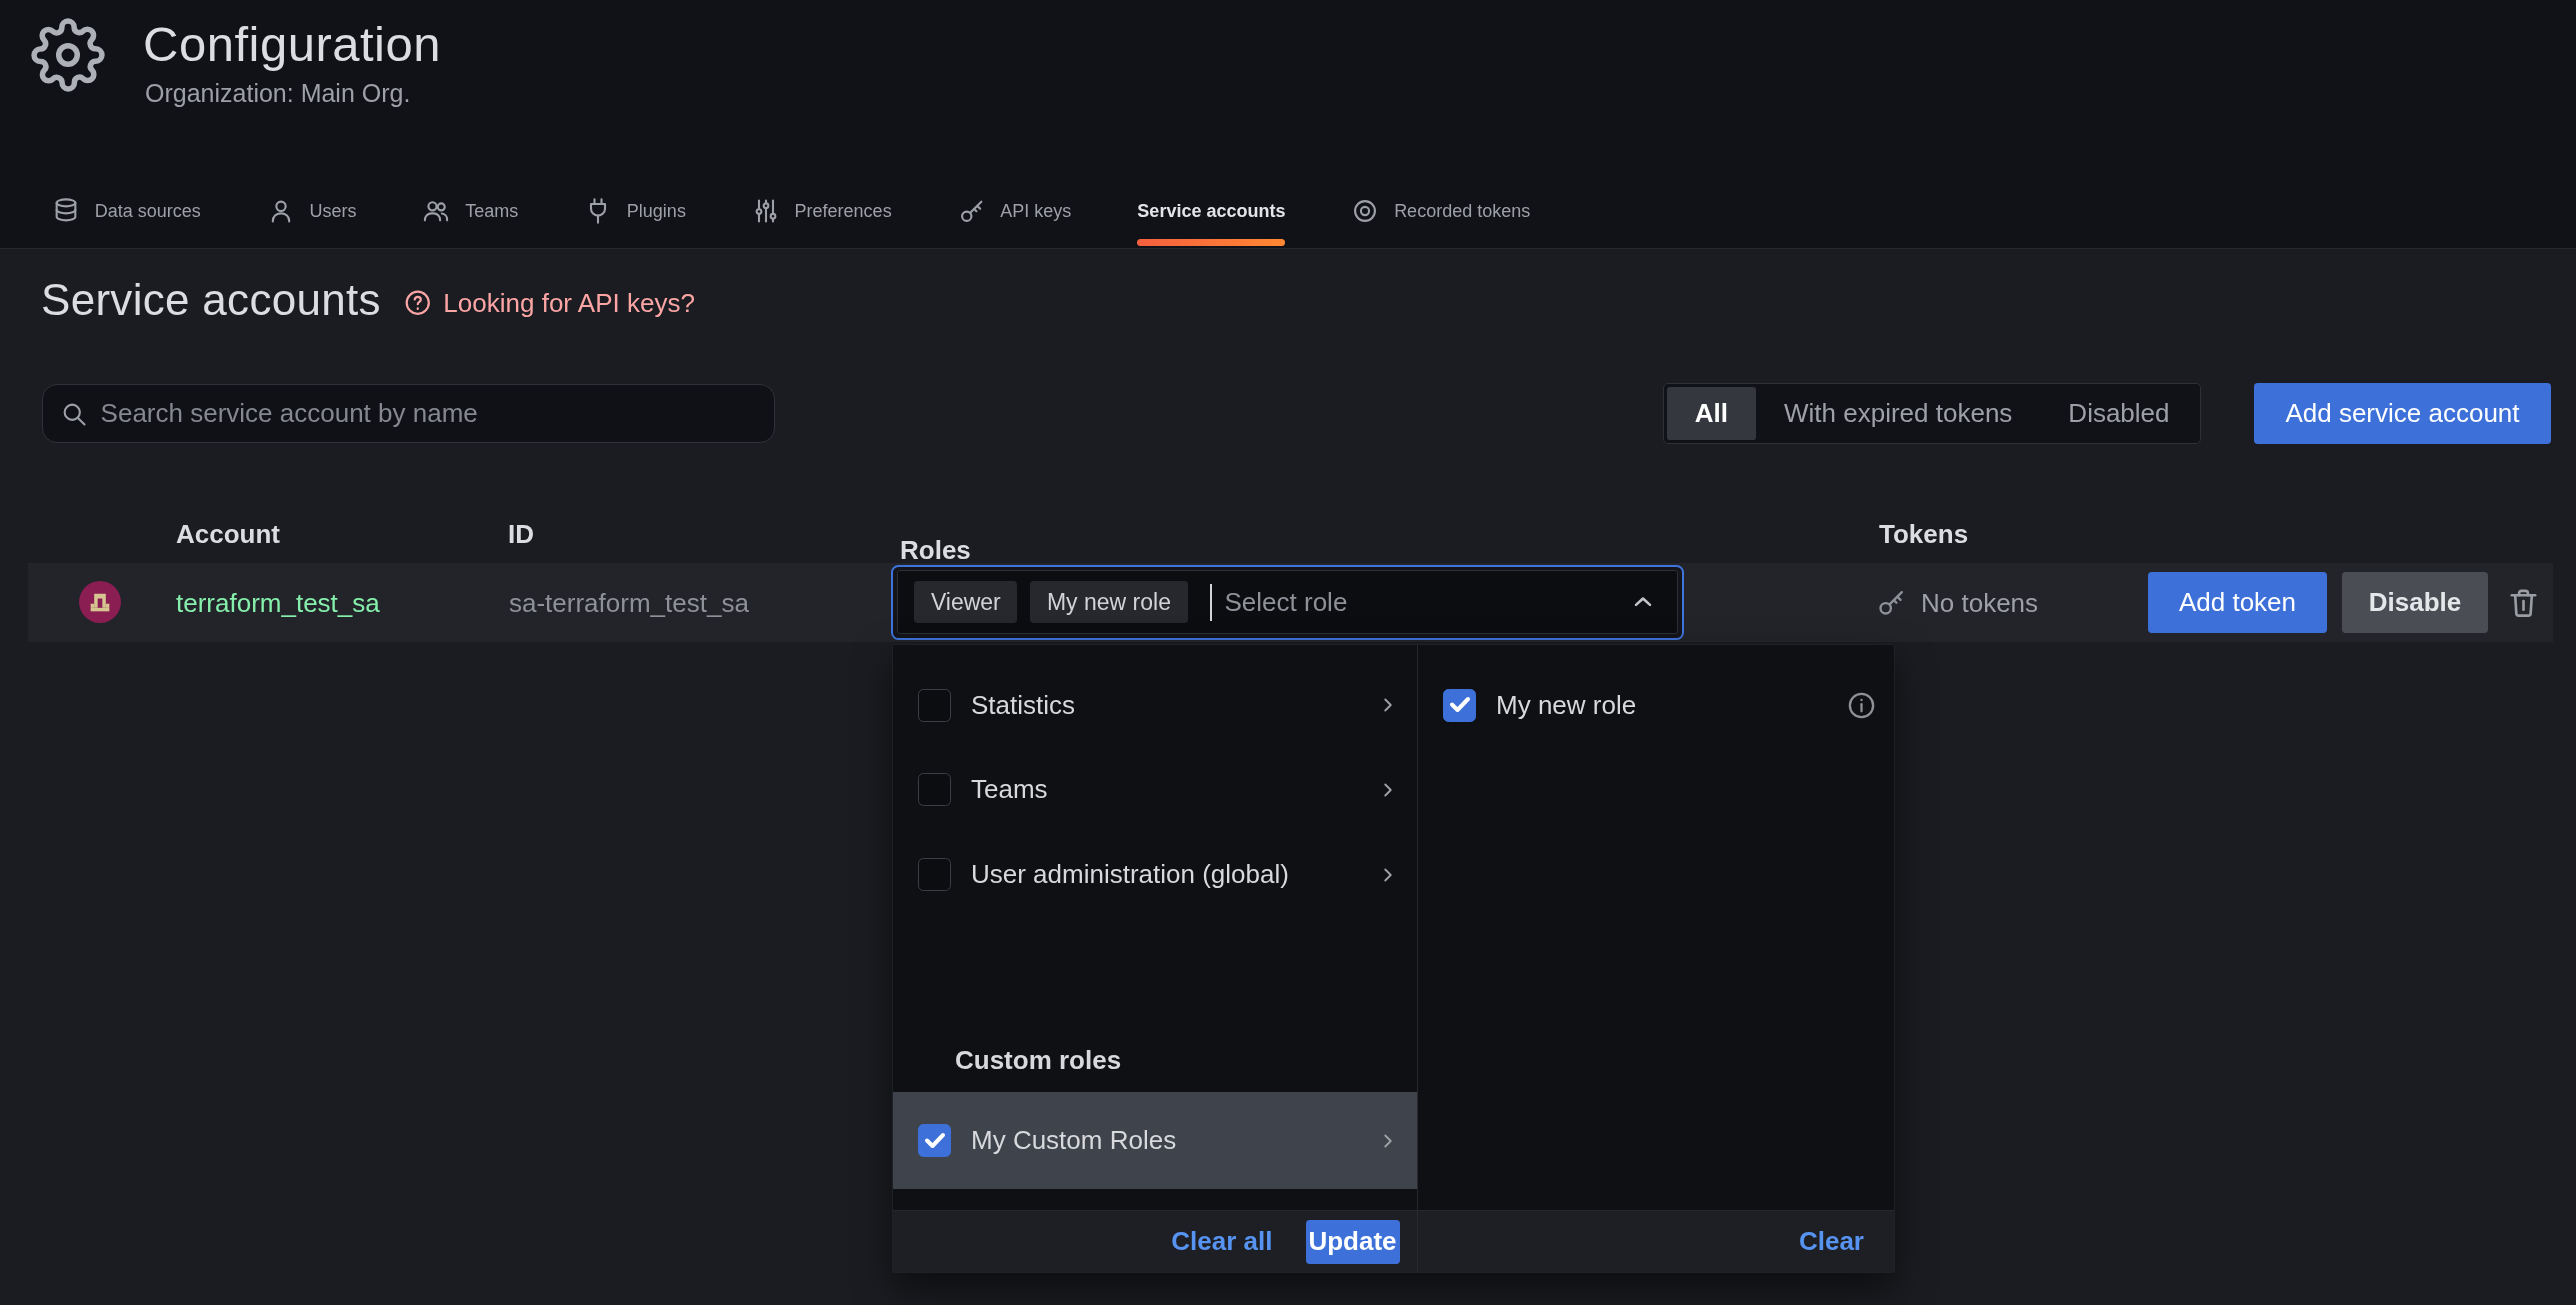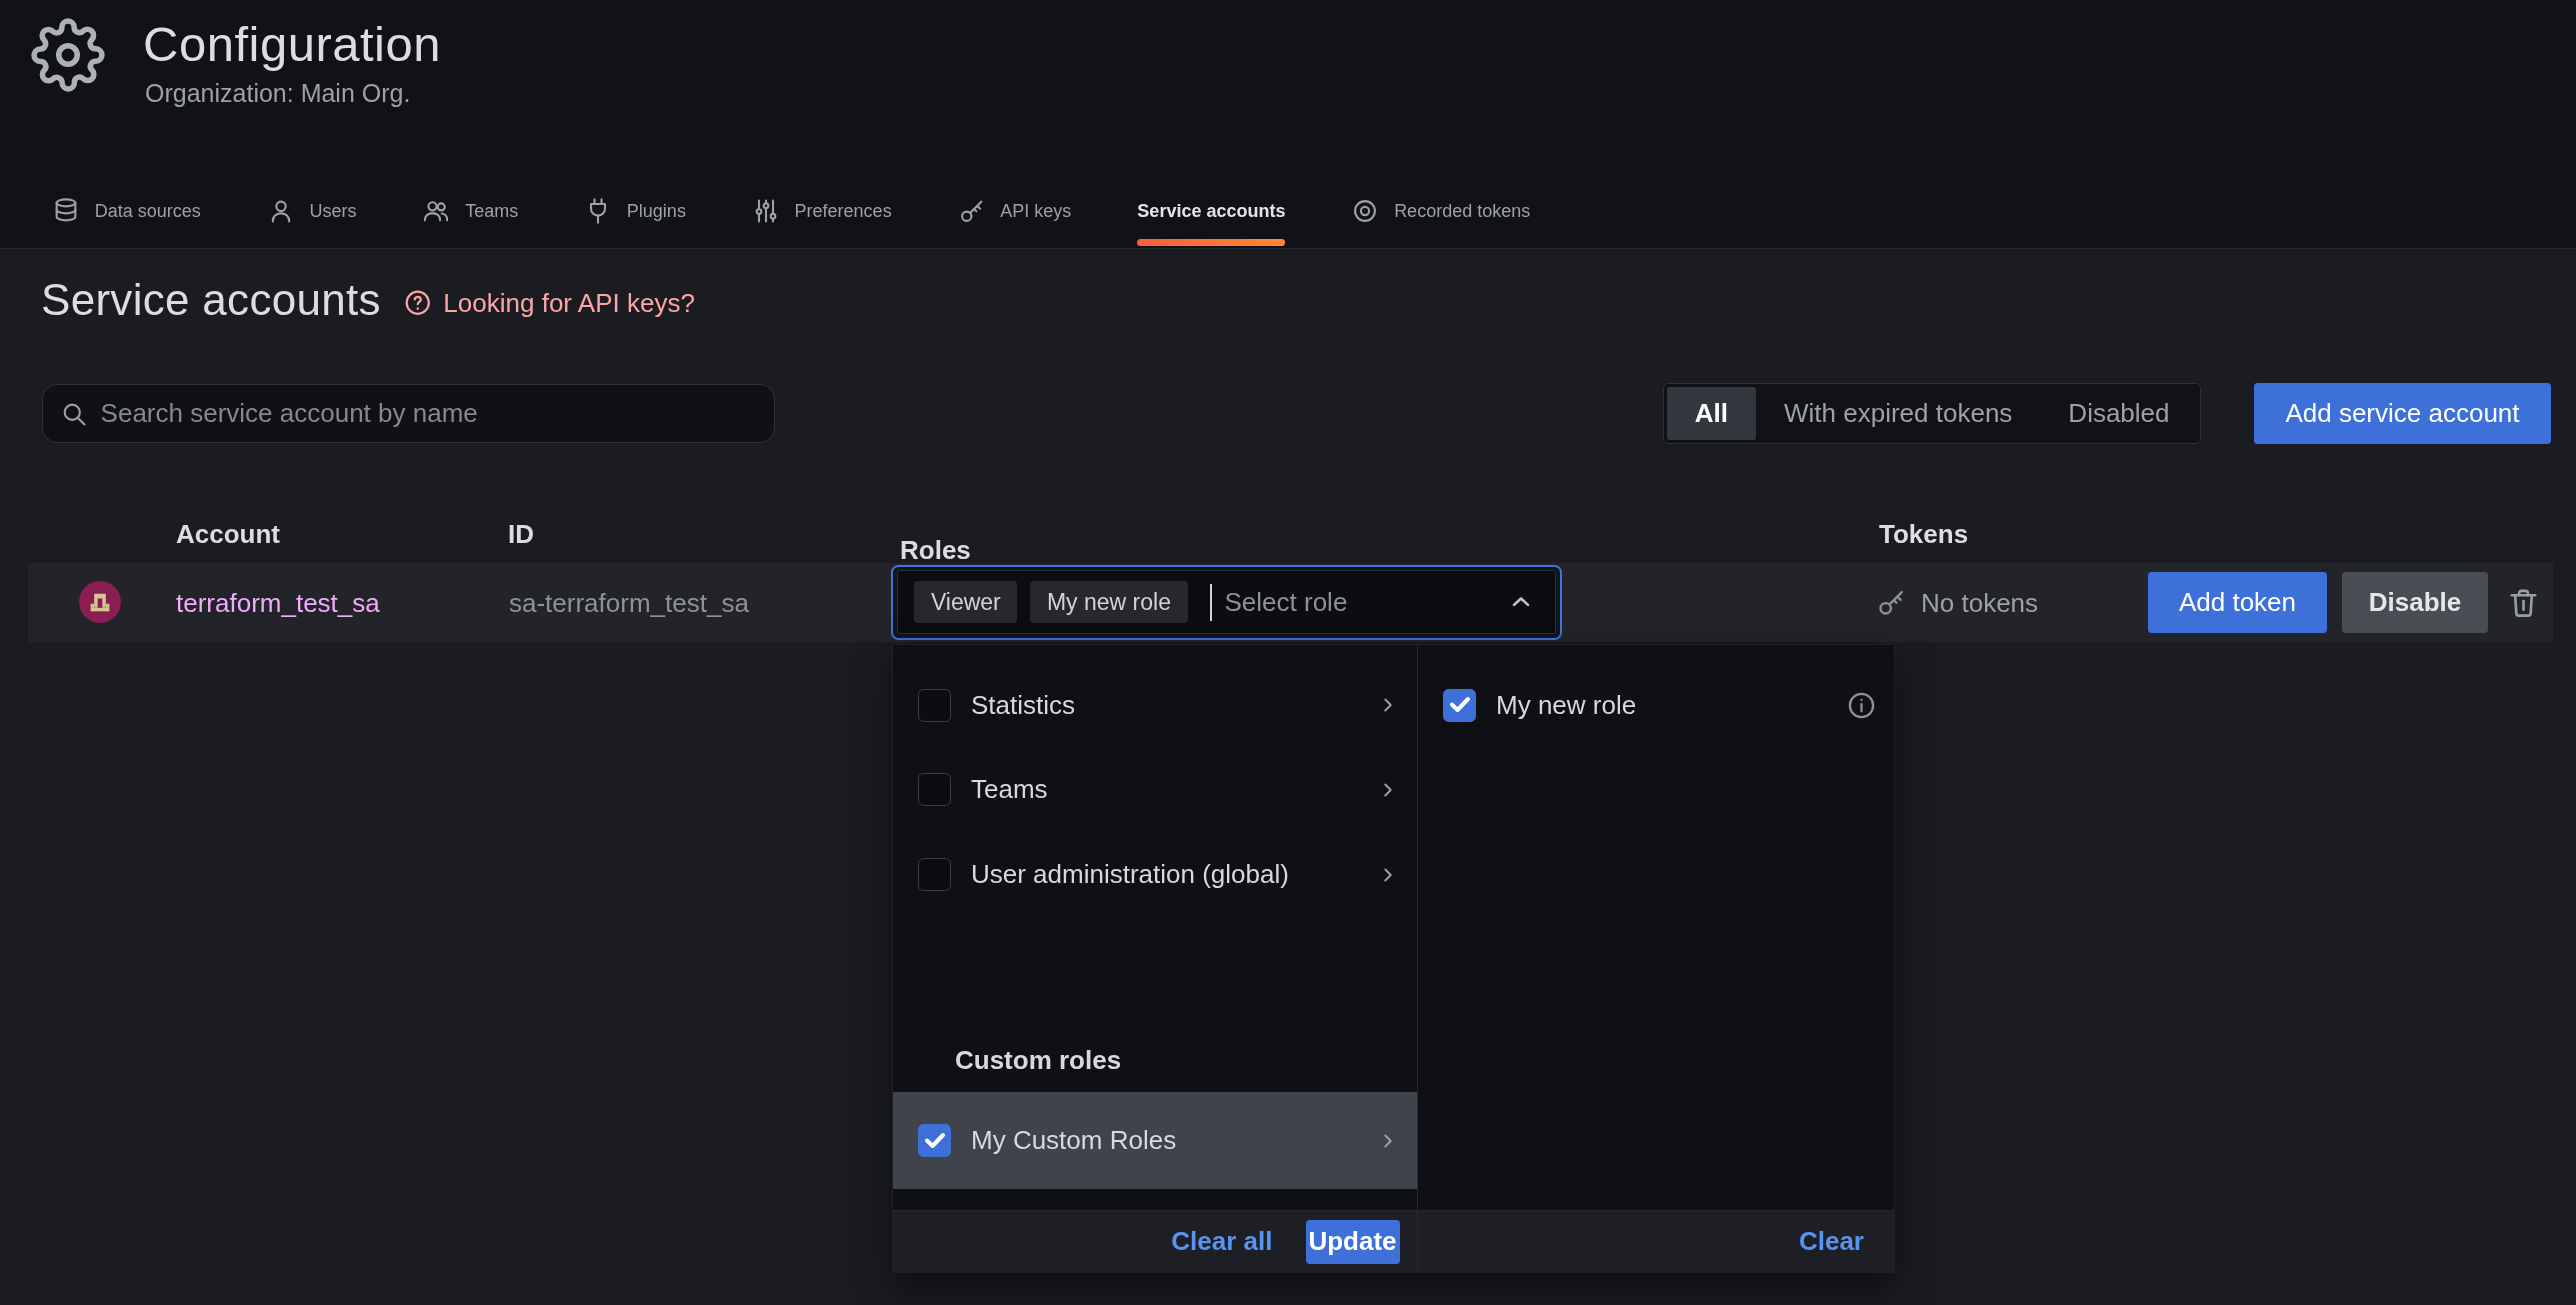--- a/index.html
+++ b/index.html
@@ -56,24 +56,24 @@
 
   .thead{ position:absolute; top:269px; left:0; right:0; height:33px;
           font-size:26px; font-weight:600; color:#dcdde1; }
   .thead span{ position:absolute; top:0; }
   .th-account{ left:176px; } .th-id{ left:508px; } .th-roles{ left:900px;margin-top:16px; } .th-tokens{ left:1879px; }
 
   .trow{ position:absolute; left:28px; top:313px; width:2525px; height:79px; background:#22242a; }
   .avatar{ position:absolute; left:51px; top:18.4px; width:42px; height:42px; border-radius:50%;
            background:#8a1e52; display:flex; align-items:center; justify-content:center; }
   .avatar svg{ width:28px; height:28px; }
-  .acct-name{ position:absolute; left:148px; top:25px; font-size:26px; color:#f0abfc; }
+  .acct-name{ position:absolute; left:148px; top:25px; font-size:26px; color:#86efac; }
   .acct-id{ position:absolute; left:481px; top:25px; font-size:26px; color:#8e9197; }
 
-  .role-picker{ position:absolute; left:863px; top:1.8px; width:671px; height:75px;
+  .role-picker{ position:absolute; left:863px; top:1.8px; width:793px; height:75px;
                 border:2.8px solid #3e74dc; border-radius:7.4px; background:#14151a; padding:3.7px; }
   .role-inner{ width:100%; height:100%; background:#0c0d11; border:0.9px solid #2c2f36;
                border-radius:2.8px; display:flex; align-items:center; padding:0 16.6px; gap:13px; position:relative; }
   .chip{ background:#26282e; border-radius:3.7px; padding:7.4px 16.6px; font-size:23px; color:#d1d3d7; white-space:nowrap; }
   .caret{ width:1.8px; height:37px; background:#d2d4d8; margin-left:9.2px; flex:none; }
   .role-ph{ font-size:26px; color:#8e9197; }
   .chev-up{ position:absolute; right:20px; width:28px; height:28px; color:#c3c5ca; }
 
   .tok-key{ position:absolute; left:1848px; top:24px; width:31px; height:31px; color:#8e9197; }
   .tok-text{ position:absolute; left:1893px; top:25px; font-size:26px; color:#9da0a6; }

